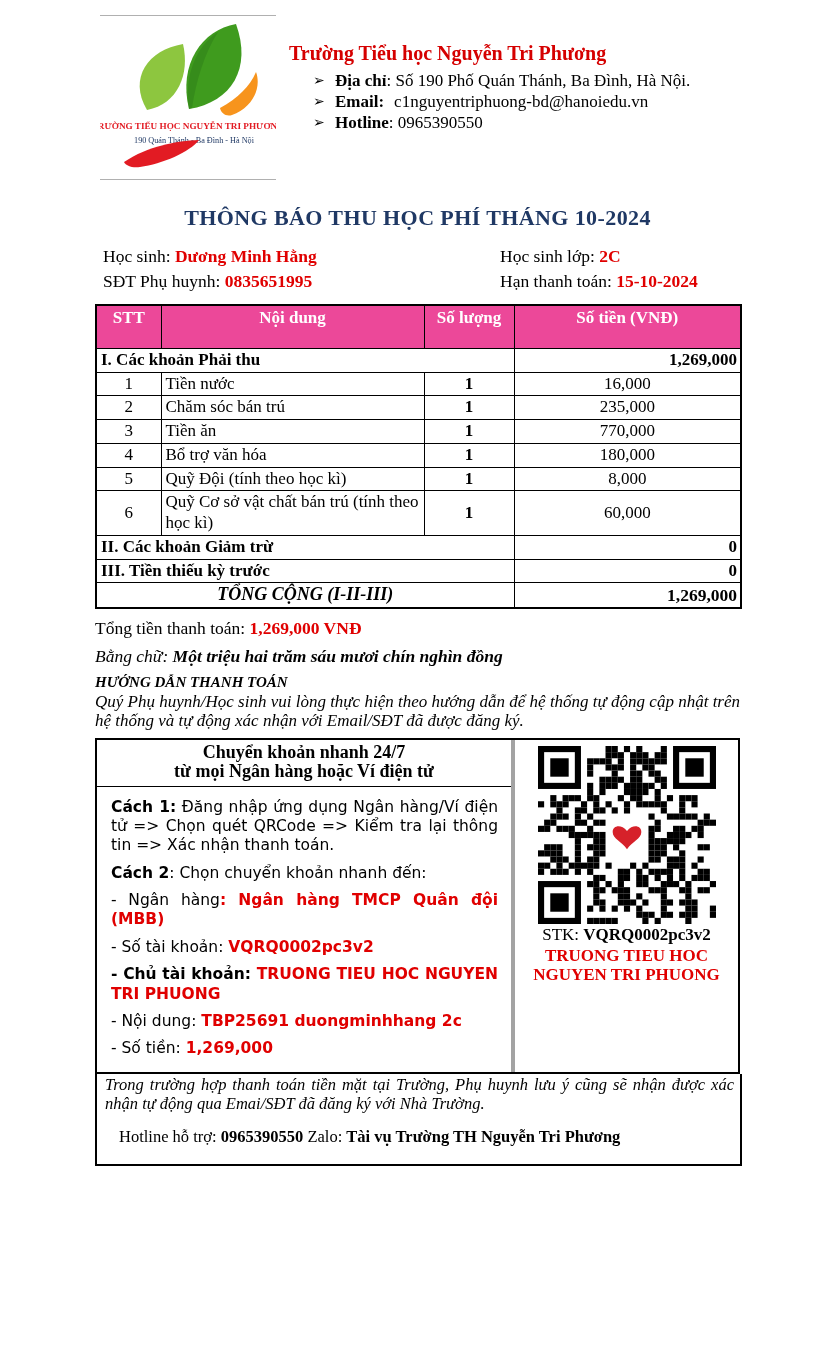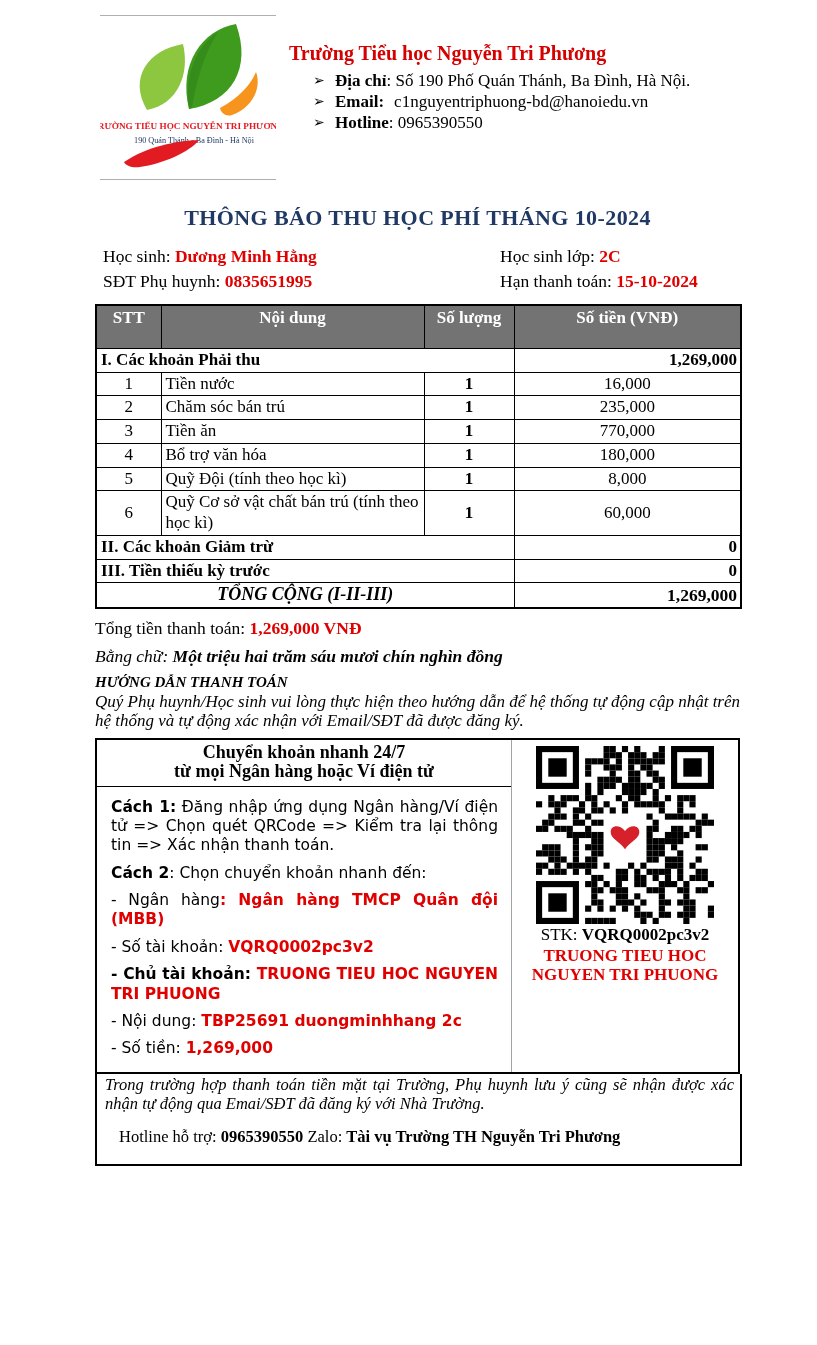--- a/index.html
+++ b/index.html
@@ -39,21 +39,21 @@
   .stu .due{width:228px;}
   .redv{color:#e00000;font-weight:bold;}
 
   
   table.fee{
     margin-top:12px;width:645px;border-collapse:collapse;font-size:17px;
     border:2px solid #000;table-layout:fixed;
   }
   .fee th,.fee td{border:1px solid #000;padding:1px 4px;line-height:1.22;}
   .fee th{
-    background:#737373;color:#fff;text-align:center;vertical-align:top;
+    background:#ec4899;color:#fff;text-align:center;vertical-align:top;
     font-size:17px;height:39px;padding-top:2px;
   }
   .fee col.c-stt{width:65px;} .fee col.c-name{width:263px;}
   .fee col.c-qty{width:90px;} .fee col.c-amt{width:227px;}
   .fee td.num{text-align:center;}
   .fee td.qty{text-align:center;font-weight:bold;}
   .fee td.amt{text-align:center;}
   .fee tr.sec td{font-weight:bold;}
   .fee tr.sec td.amt-r{text-align:right;padding-right:3px;}
   .fee tr.total td{font-weight:bold;}
@@ -62,21 +62,21 @@
 
   
   .total-line{margin:9px 0 0;font-size:17.5px;}
   .words-line{margin:7px 0 0;font-size:17.5px;font-style:italic;}
   .words-line .wv{font-weight:bold;}
   .guide-title{margin:7px 0 0;font-size:15px;font-weight:bold;font-style:italic;}
   .guide-text{margin:2px 0 0;font-size:17px;font-style:italic;line-height:1.1;text-align:justify;}
 
   
   .paybox{margin-top:7px;border:2px solid #000;display:flex;width:641px;}
-  .pay-left{width:414px;border-right:1px solid #a3a3a3;}
+  .pay-left{width:414px;border-right:4px solid #a3a3a3;}
   .pay-head{
     text-align:center;font-weight:bold;font-size:18px;line-height:1.08;
     padding:3px 0 4px;border-bottom:1px solid #000;
   }
   .pay-body{
     font-family:"DejaVu Sans", sans-serif;font-size:15.5px;line-height:1.25;
     padding:3px 5px 5px 6px;text-align:justify;
   }
   .pay-body p{margin:8px;}
   .pay-body .b{font-weight:bold;}

